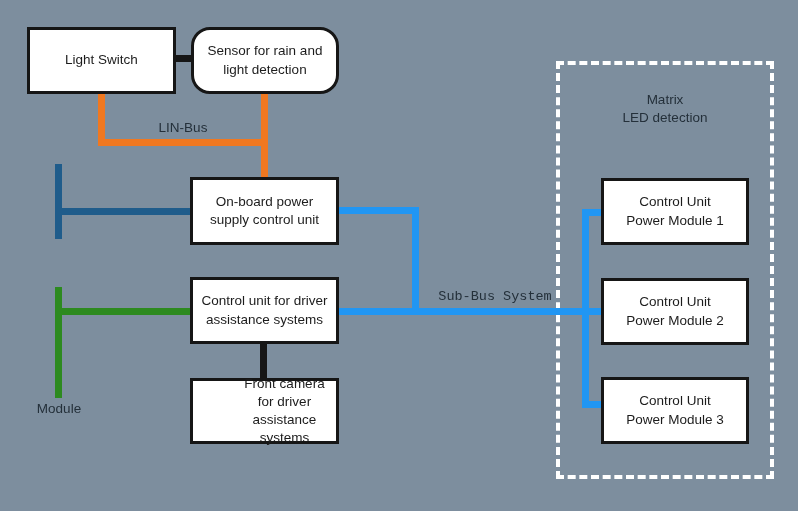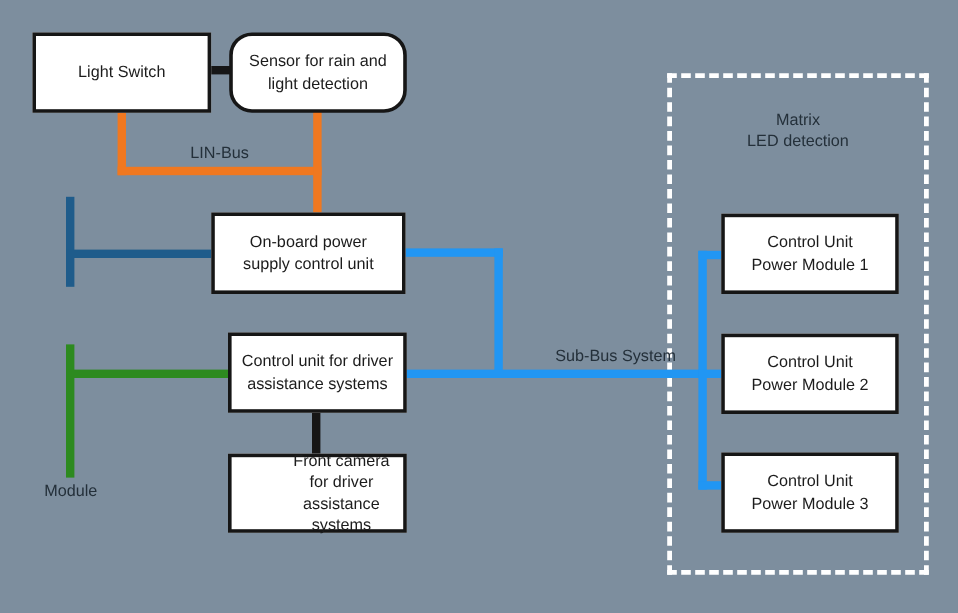--- a/index.html
+++ b/index.html
@@ -83,32 +83,32 @@
   <div class="label" style="left:16px; top:400px; width:86px;">Module</div>
 
   <div class="wire" style="left:337px; top:207px; width:82px; height:7px; background:#2196f3;"></div>
   <div class="wire" style="left:412px; top:207px; width:7px; height:104px; background:#2196f3;"></div>
   <div class="wire" style="left:337px; top:308px; width:252px; height:7px; background:#2196f3;"></div>
 
   <div class="wire" style="left:582px; top:209px; width:7px; height:199px; background:#2196f3;"></div>
   <div class="wire" style="left:582px; top:209px; width:24px; height:7px; background:#2196f3;"></div>
   <div class="wire" style="left:582px; top:308px; width:24px; height:7px; background:#2196f3;"></div>
   <div class="wire" style="left:582px; top:401px; width:24px; height:7px; background:#2196f3;"></div>
-  <div class="label" style="left:443px; top:288px; width:140px;">Sub-Bus System</div>
+  <div class="label" style="left:425px; top:288px; width:140px;font-family:Liberation Mono, monospace;">Sub-Bus System</div>
 
   <div class="node" style="left:27px; top:27px; width:149px; height:67px;">
     <span>Light Switch</span>
   </div>
 
   <div class="node" style="left:191px; top:27px; width:148px; height:67px;border-radius:19px;">
     <span>Sensor for rain and
 light detection</span>
   </div>
 
-  <div class="node" style="left:176px; top:177px; width:162px; height:68px;">
+  <div class="node" style="left:190px; top:177px; width:149px; height:68px;">
     <span>On-board power
 supply control unit</span>
   </div>
 
   <div class="node" style="left:190px; top:277px; width:149px; height:67px;">
     <span>Control unit for driver
 assistance systems</span>
   </div>
 
   <div class="node" style="left:190px; top:378px; width:149px; height:66px;padding-left:40px;">

